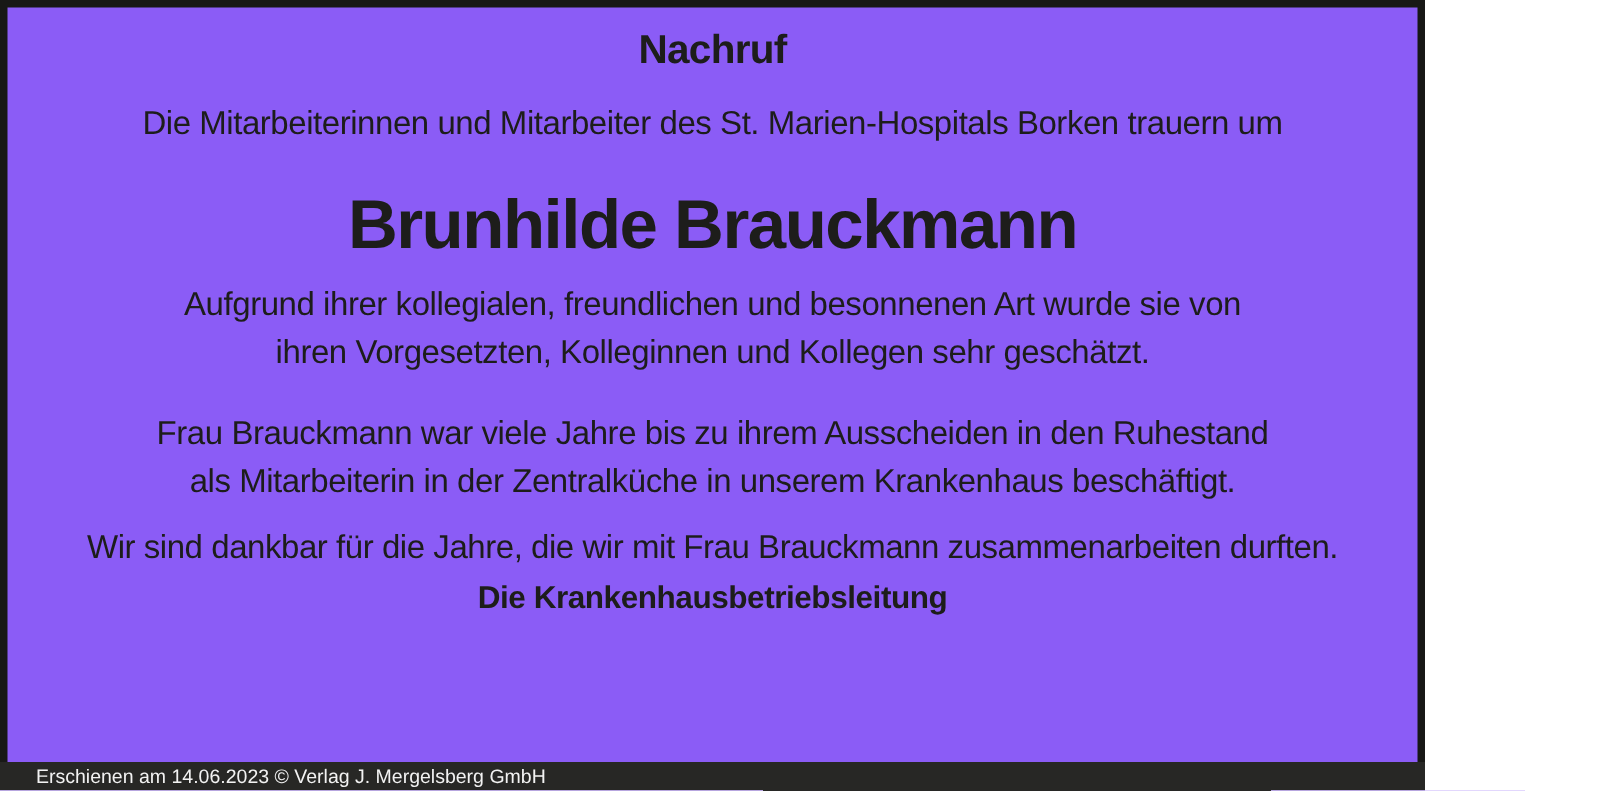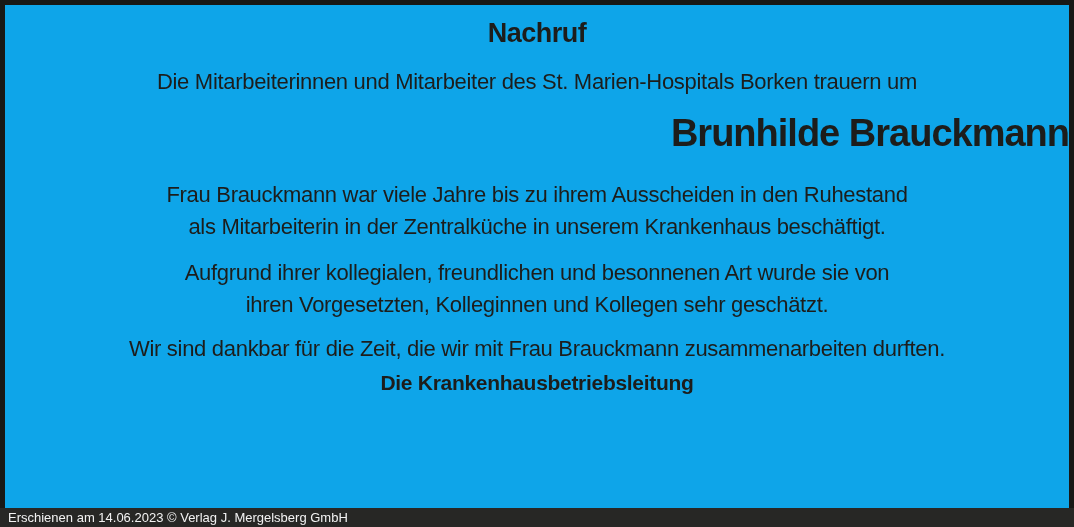--- a/index.html
+++ b/index.html
@@ -2,23 +2,23 @@
 <html><head>
 <meta charset="utf-8">
 <style>
   html, body {
     margin: 0;
     padding: 0;
     background: #ffffff;
   }
   .page {
     position: relative;
-    width: 1074px;
+    width: 950px;
     height: 527px;
-    background: #0ea5e9;
+    background: #8b5cf6;
     font-family: "Liberation Sans", sans-serif;
     color: #1d1d1b;
     overflow: hidden;
   }
   .notice {
     position: absolute;
     top: 0; left: 0; right: 0; bottom: 19px;
     border: 5px solid #181816;
     border-bottom: none;
     box-sizing: border-box;
@@ -31,26 +31,25 @@
     letter-spacing: -0.5px;
     line-height: 31px;
   }
   .intro {
     margin-top: 18px;
     font-size: 22px;
     line-height: 30px;
     letter-spacing: -0.3px;
   }
   .name {
-    margin-top: 12px;
-    font-size: 38px;
+    margin-top: 28px;
+    font-size: 46px;
     font-weight: bold;
     letter-spacing: -1px;
     line-height: 48px;
-    text-align: right;
   }
   .para {
     font-size: 22px;
     line-height: 32px;
     letter-spacing: -0.3px;
   }
   .para-1 { margin-top: 22px; }
   .para-2 { margin-top: 14px; }
   .para-3 { margin-top: 12px; }
   .para-4 { margin-top: 10px; }
@@ -74,48 +73,48 @@
     position: absolute;
     left: 0; bottom: 0;
     width: 100%;
     height: 19px;
     box-sizing: border-box;
     background: #272725;
     color: #f2f2f2;
     font-size: 13px;
     line-height: 19px;
     text-align: left;
-    padding-left: 8px;
+    padding-left: 24px;
   }
 </style>
 </head>
 <body>
 
 <div class="page">
 
   <div class="notice">
 
     <div class="title">Nachruf</div>
 
     <div class="intro">Die Mitarbeiterinnen und Mitarbeiter des St. Marien-Hospitals Borken trauern um</div>
 
     <div class="name">Brunhilde Brauckmann</div>
 
+    <div class="para para-2">
+      <div>Aufgrund ihrer kollegialen, freundlichen und besonnenen Art wurde sie von</div>
+      <div>ihren Vorgesetzten, Kolleginnen und Kollegen sehr geschätzt.</div>
+    </div>
+
     <div class="para para-1">
       <div>Frau Brauckmann war viele Jahre bis zu ihrem Ausscheiden in den Ruhestand</div>
       <div>als Mitarbeiterin in der Zentralküche in unserem Krankenhaus beschäftigt.</div>
     </div>
 
-    <div class="para para-2">
-      <div>Aufgrund ihrer kollegialen, freundlichen und besonnenen Art wurde sie von</div>
-      <div>ihren Vorgesetzten, Kolleginnen und Kollegen sehr geschätzt.</div>
-    </div>
-
     <div class="para para-3">
-      <div>Wir sind dankbar für die Zeit, die wir mit Frau Brauckmann zusammenarbeiten durften.</div>
+      <div>Wir sind dankbar für die Jahre, die wir mit Frau Brauckmann zusammenarbeiten durften.</div>
     </div>
 
 
 
     <div class="sig-row">
       <span>Die Krankenhausbetriebsleitung</span>
     </div>
 
   </div>
 

